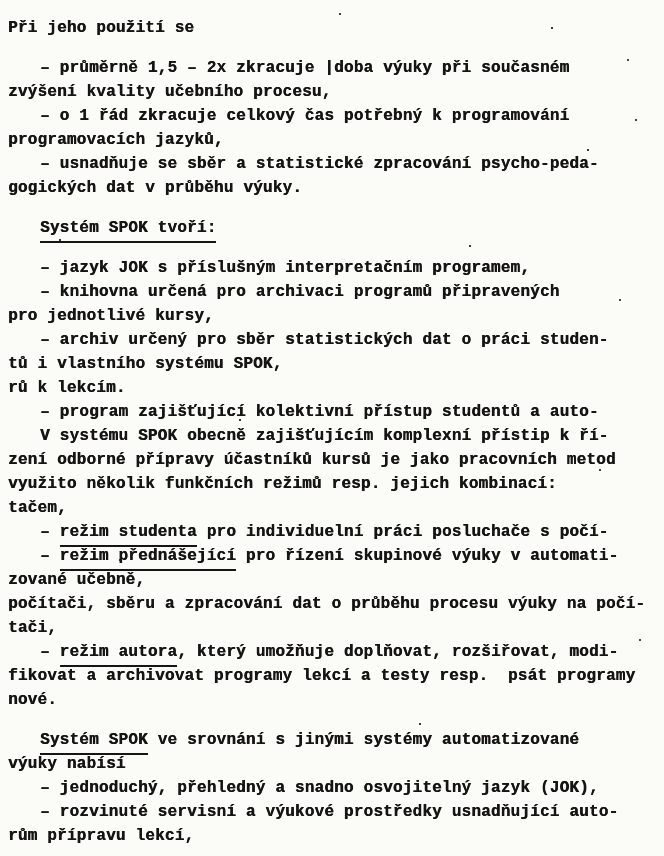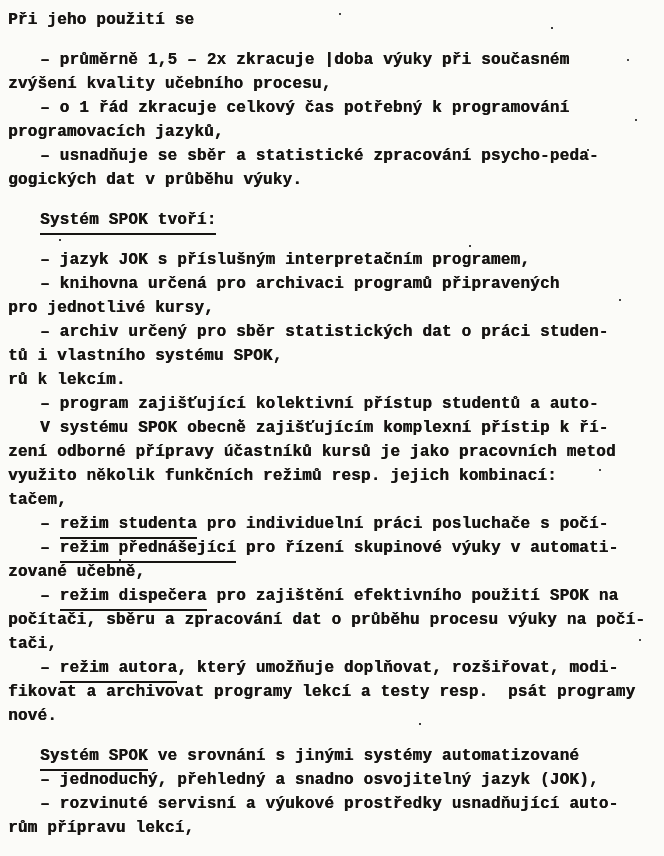--- a/index.html
+++ b/index.html
@@ -11,21 +11,21 @@
     height: 856px;
     overflow: hidden;
     background: #fbfbf8;
     font-family: "Liberation Mono", "DejaVu Sans Mono", monospace;
   }
   .page {
     position: relative;
     width: 664px;
     height: 748px;
     box-sizing: border-box;
-    padding: 8px 10px 0 8px;
+    padding: 16px 10px 0 8px;
     color: #171513;
     
     background:
       radial-gradient(circle 1.5px at 552px 28px, #3a3a3a 60%, transparent 61%),
       radial-gradient(circle 1.2px at 628px 60px, #4a4a4a 60%, transparent 61%),
       radial-gradient(circle 1.3px at 340px 14px, #444 60%, transparent 61%),
       radial-gradient(circle 1.2px at 588px 150px, #3a3a3a 60%, transparent 61%),
       radial-gradient(circle 1.4px at 636px 120px, #444 60%, transparent 61%),
       radial-gradient(circle 1.2px at 470px 246px, #3a3a3a 60%, transparent 61%),
       radial-gradient(circle 1.3px at 620px 300px, #444 60%, transparent 61%),
@@ -75,24 +75,24 @@
       <div class="line"><span class="seg">tů i vlastního systému SPOK,</span></div>
       <div class="line"><span class="seg">rů k lekcím.</span></div>
       <div class="line indent"><span class="seg">– program zajišťující kolektivní přístup studentů a auto-</span></div>
       <div class="line indent"><span class="seg">V systému SPOK obecně zajišťujícím komplexní přístip k ří-</span></div>
       <div class="line"><span class="seg">zení odborné přípravy účastníků kursů je jako pracovních metod</span></div>
       <div class="line"><span class="seg">využito několik funkčních režimů resp. jejich kombinací:</span></div>
       <div class="line"><span class="seg">tačem,</span></div>
       <div class="line indent"><span class="seg">– </span><span class="seg u">režim studenta</span><span class="seg"> pro individuelní práci posluchače s počí-</span></div>
       <div class="line indent"><span class="seg">– </span><span class="seg u">režim přednášející</span><span class="seg"> pro řízení skupinové výuky v automati-</span></div>
       <div class="line"><span class="seg">zované učebně,</span></div>
-      <div class="line indent"><span class="seg">– </span><span class="seg u">režim dispečera</span><span class="seg"> pro zajištění efektivního použití SPOK na</span></div>
       <div class="line"><span class="seg">počítači, sběru a zpracování dat o průběhu procesu výuky na počí-</span></div>
       <div class="line"><span class="seg">tači,</span></div>
       <div class="line indent"><span class="seg">– </span><span class="seg u">režim autora</span><span class="seg">, který umožňuje doplňovat, rozšiřovat, modi-</span></div>
       <div class="line"><span class="seg">fikovat a archivovat programy lekcí a testy resp.  psát programy</span></div>
       <div class="line"><span class="seg">nové.</span></div>
       <div class="line indent gap"><span class="seg u">Systém SPOK</span><span class="seg"> ve srovnání s jinými systémy automatizované</span></div>
+      <div class="line"><span class="seg">výuky nabísí</span></div>
       <div class="line indent"><span class="seg">– jednoduchý, přehledný a snadno osvojitelný jazyk (JOK),</span></div>
       <div class="line indent"><span class="seg">– rozvinuté servisní a výukové prostředky usnadňující auto-</span></div>
       <div class="line"><span class="seg">rům přípravu lekcí,</span></div>
     </div>
 </div>
 
 </body></html>

